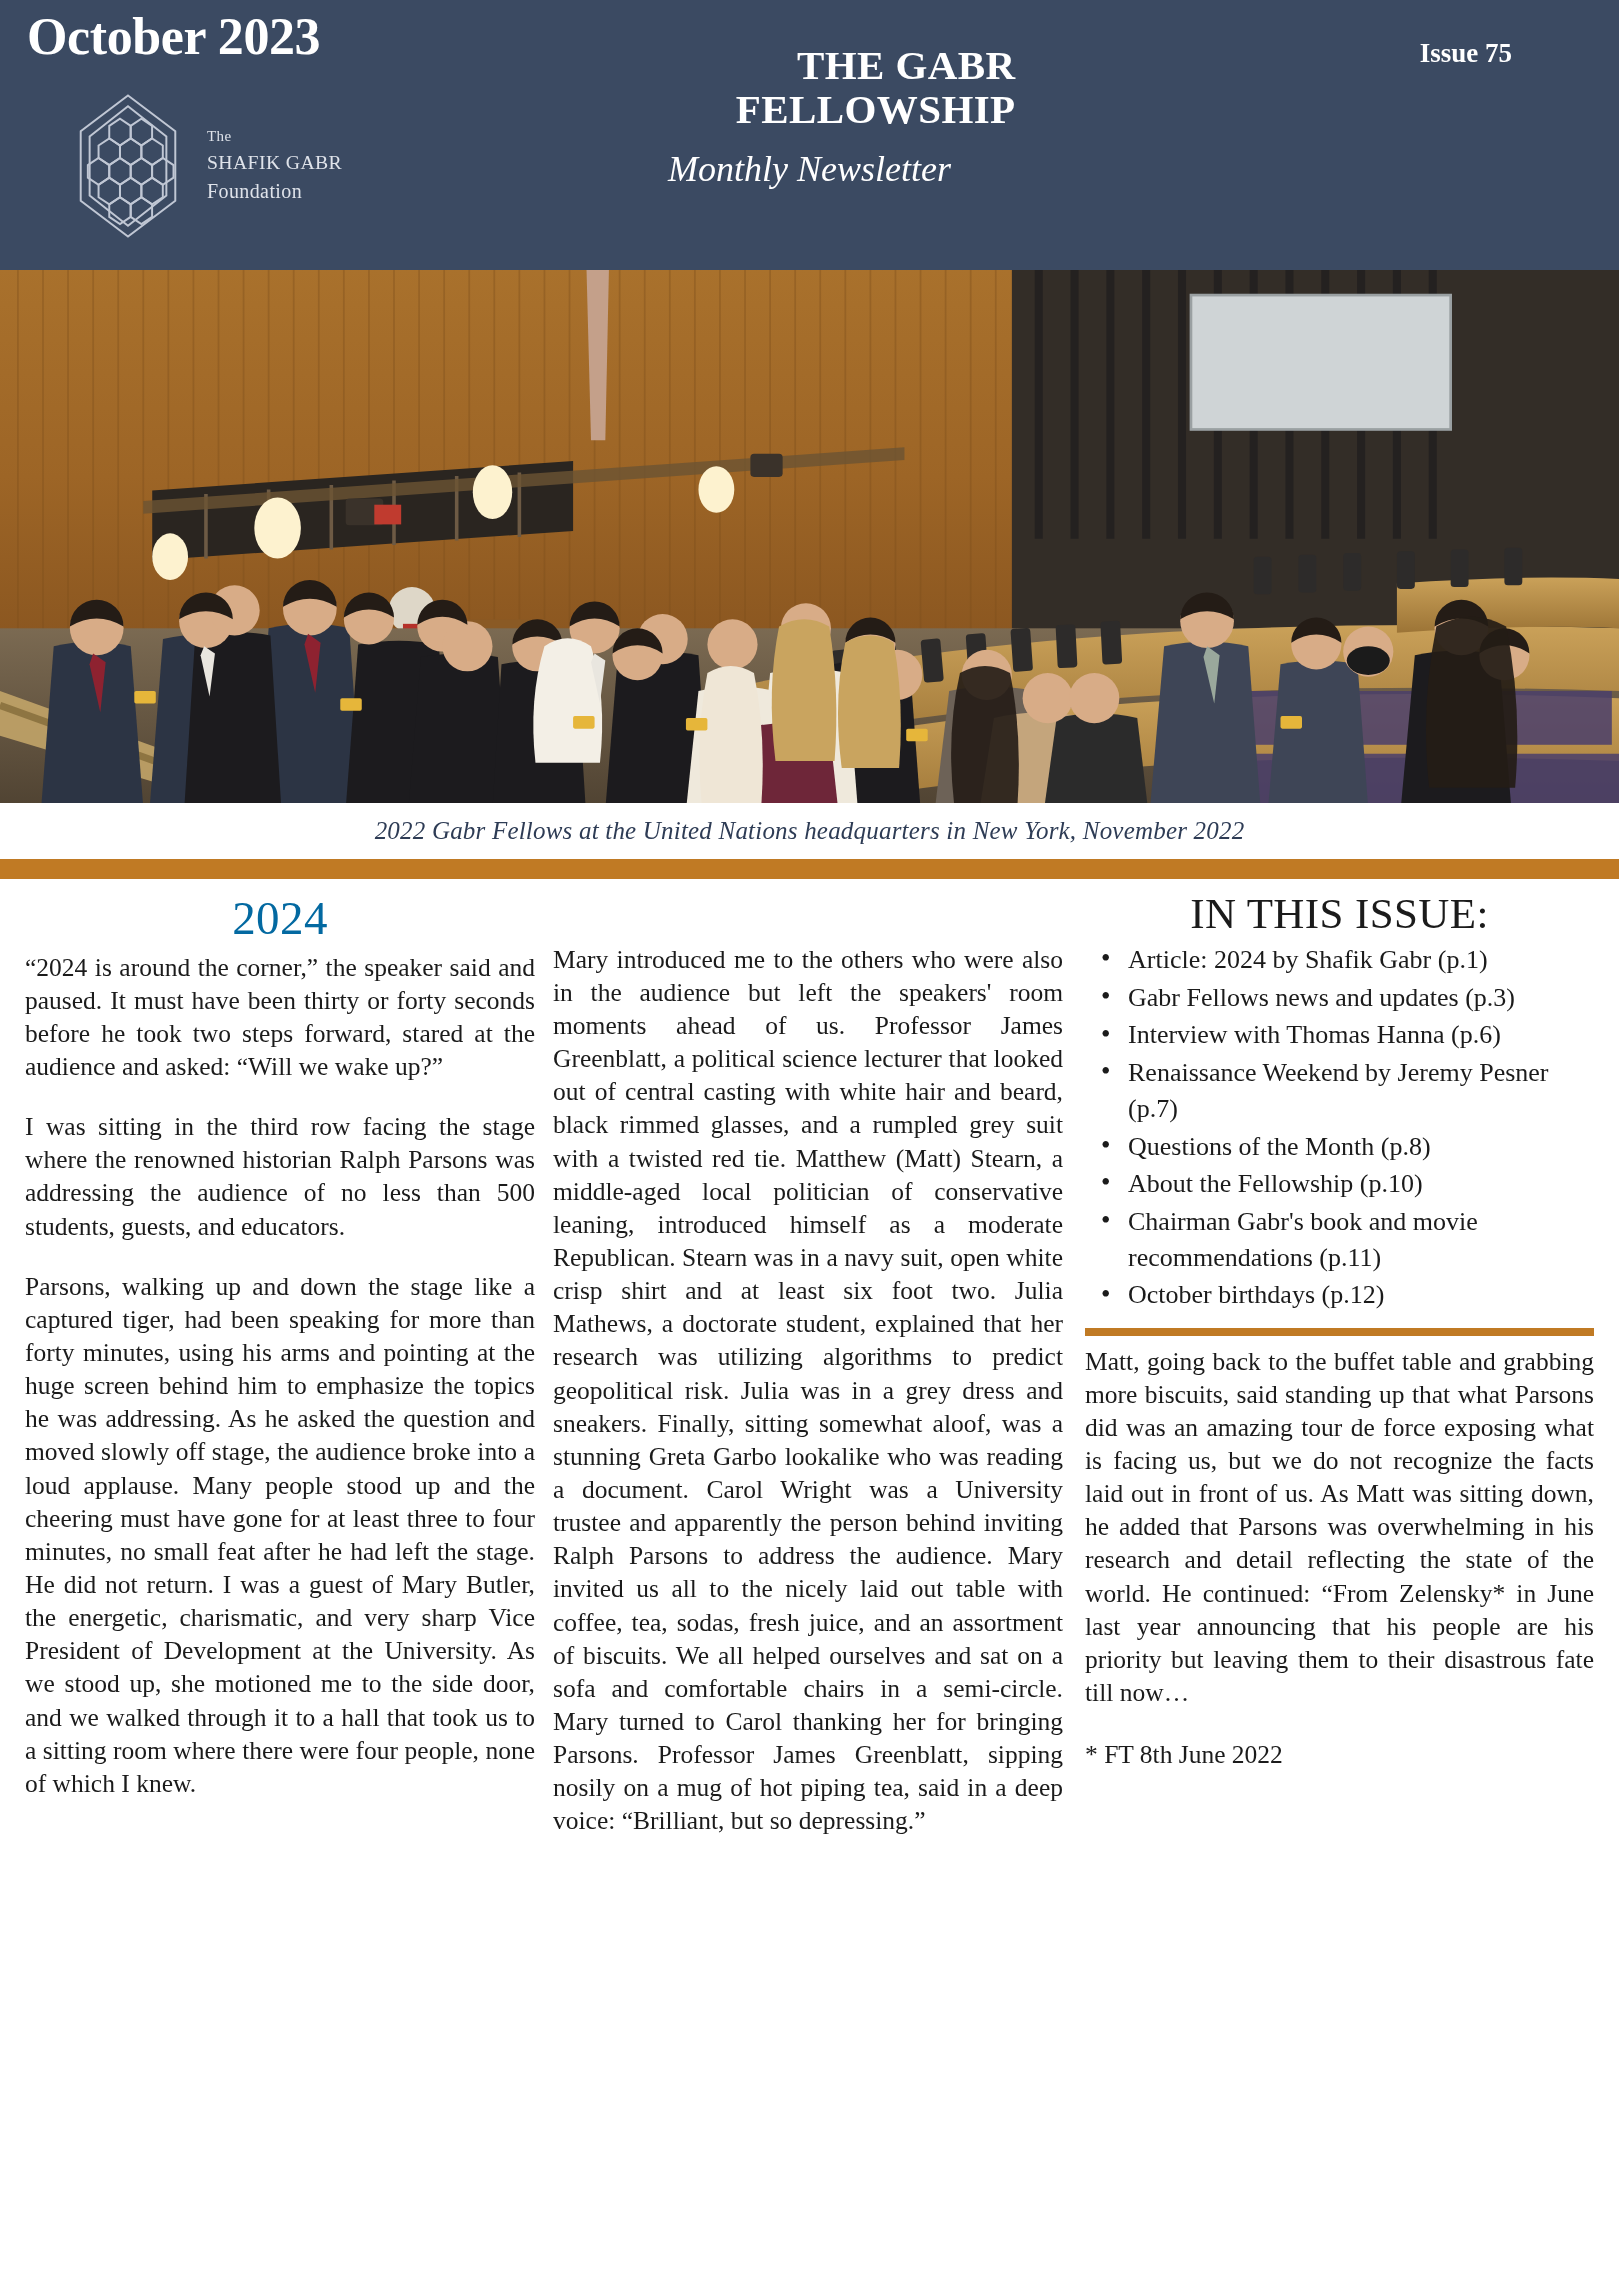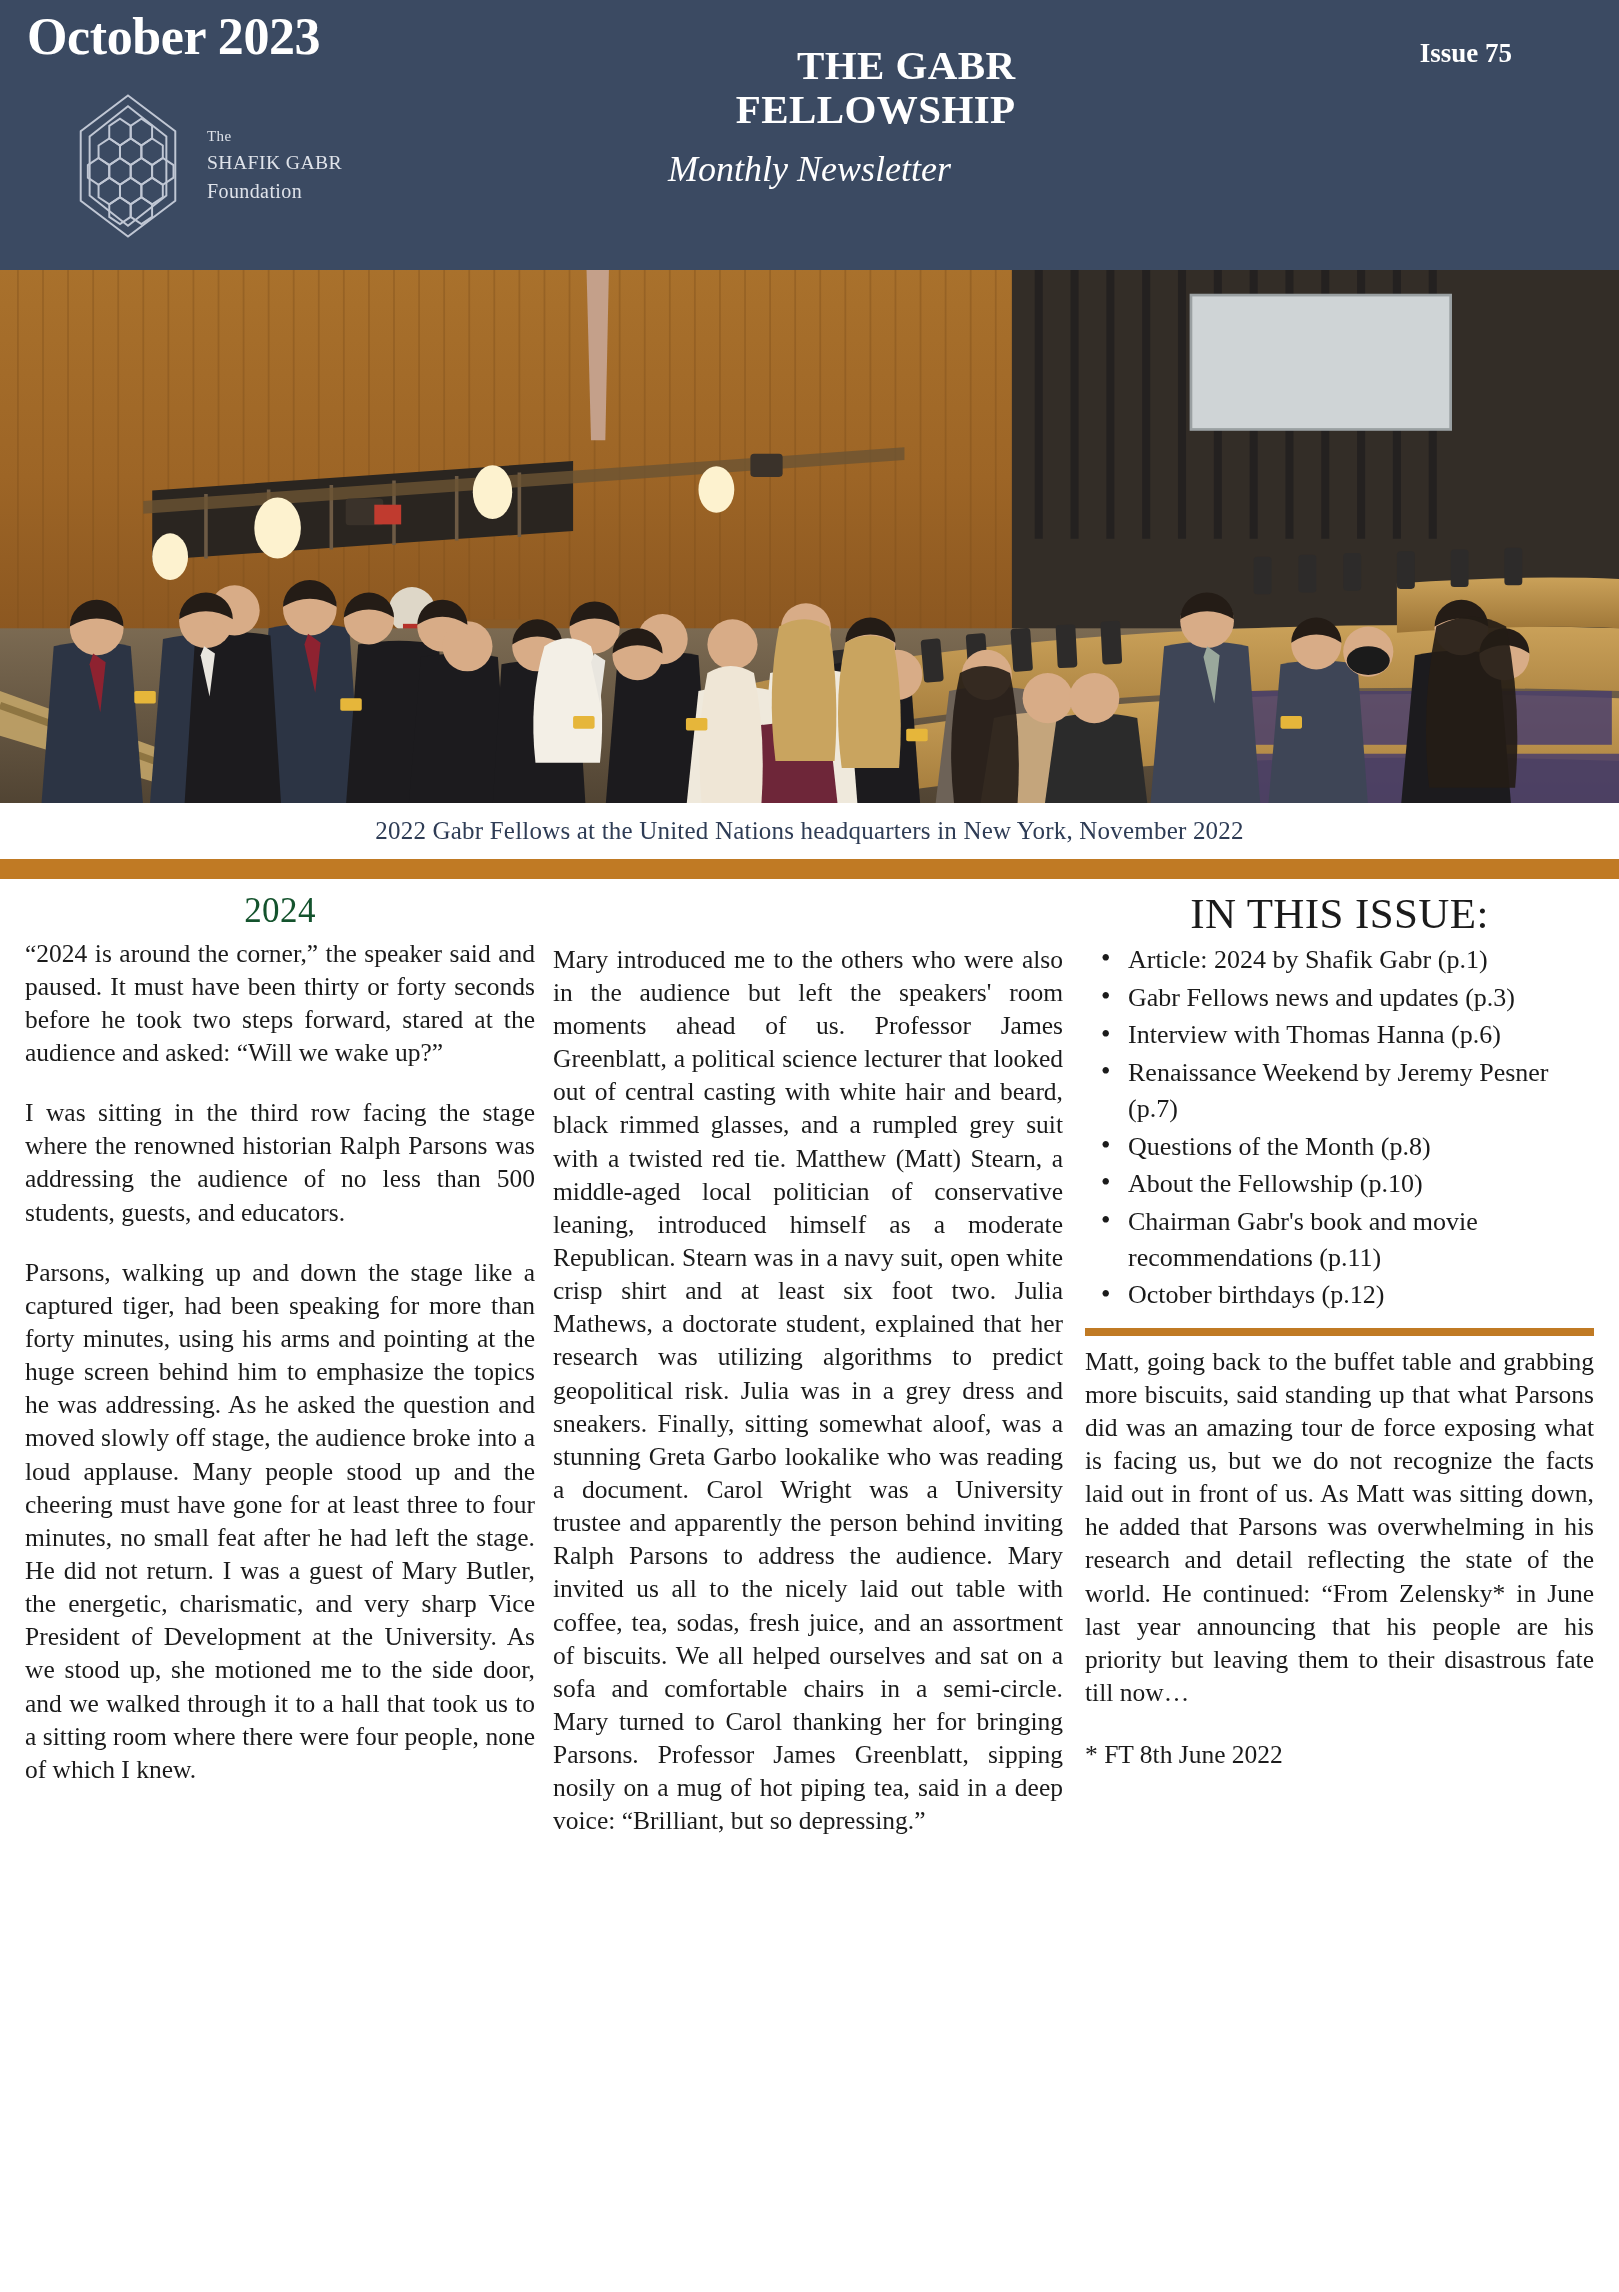--- a/index.html
+++ b/index.html
@@ -79,20 +79,21 @@
   
   .caption-bar{
     height:56px;
     background:#ffffff;
     display:flex;align-items:center;justify-content:center;
   }
   .caption-text{
     color:#2e3c55;
     font-size:25px;
     letter-spacing:0.2px;
+    font-style:italic;
   }
   .rule-orange{
     height:19.7px;background:#c07a24;width:100%;
   }
 
   
   .content{
     position:relative;
     padding:0;
     height:1406px;
@@ -100,22 +101,22 @@
   .col{
     position:absolute;top:0;
     box-sizing:border-box;
   }
   .col1{left:25px;width:510px;}
   .col2{left:553px;width:510px;}
   .col3{left:1085px;width:509px;}
 
   .headline-2024{
     text-align:center;
-    font-size:35px;
-    color:#14532d;
+    font-size:47px;
+    color:#0369a1;
     margin:12.5px 0 5.4px 0;
     font-weight:400;
     letter-spacing:0.4px;
   }
   p.body{
     text-align:justify;
     font-size:25.5px;
     line-height:1.30;
     color:#1b1b1b;
     margin:0 0 27px 0;

